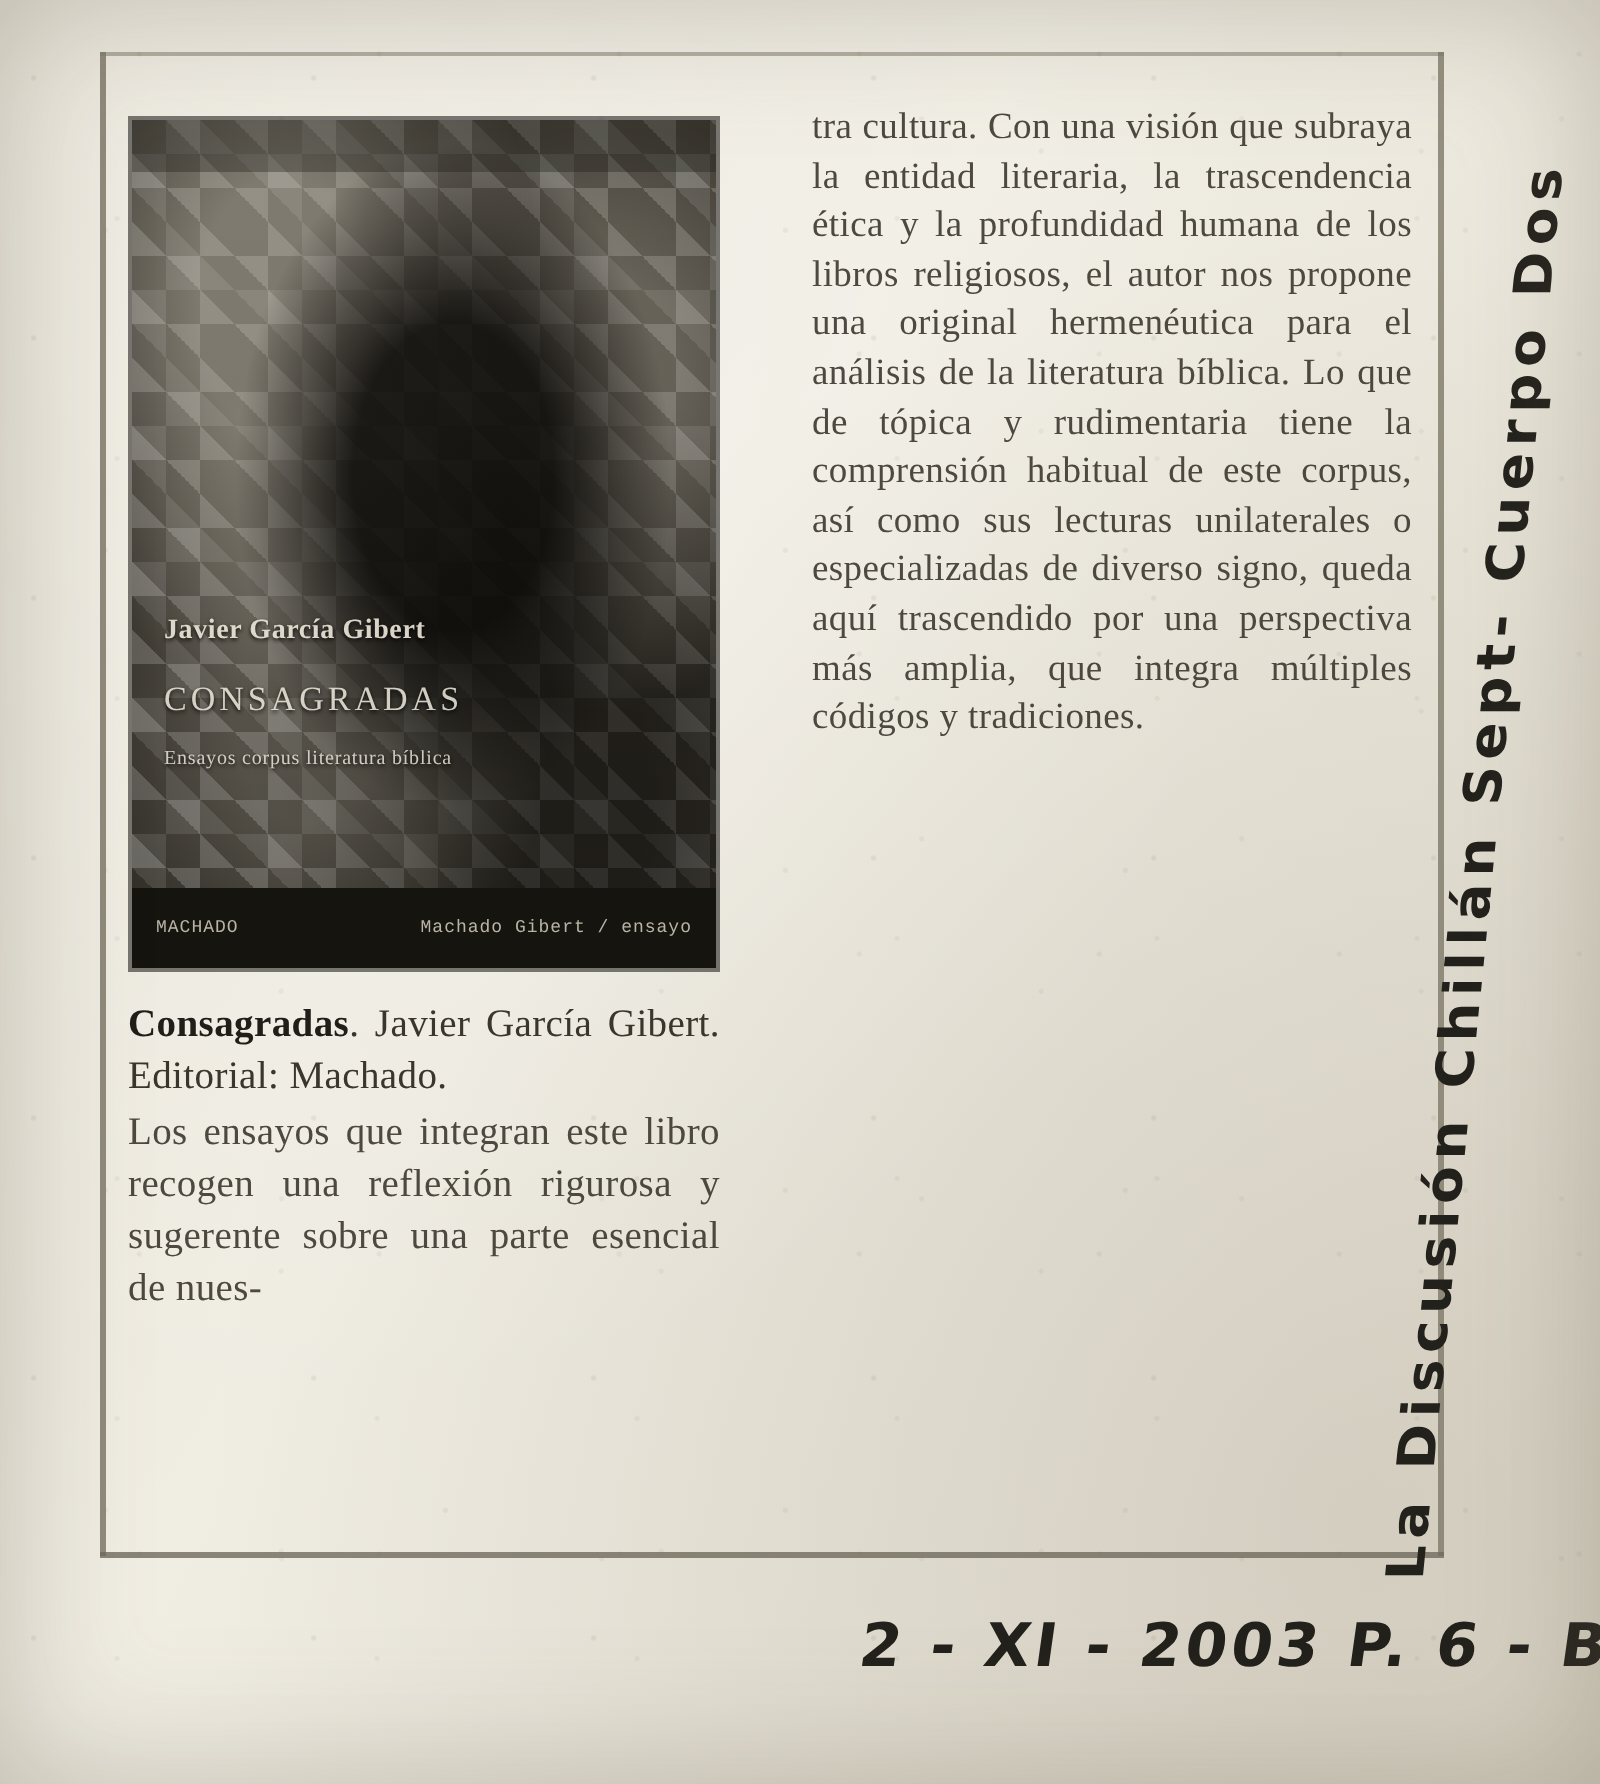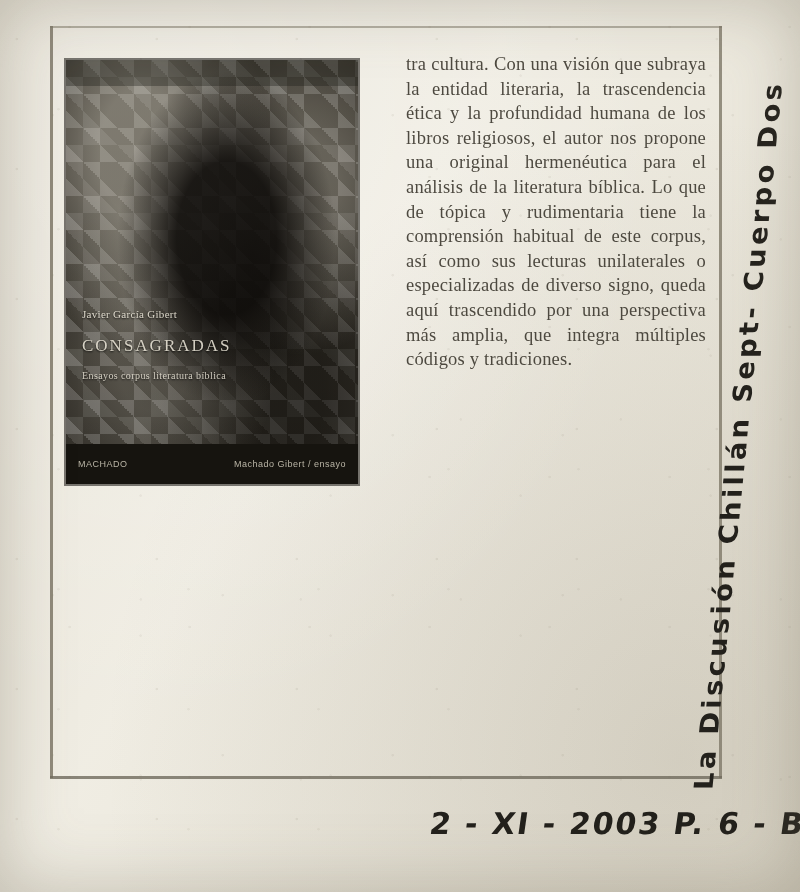--- a/index.html
+++ b/index.html
@@ -130,36 +130,37 @@
     display: flex;
     align-items: center;
     justify-content: space-between;
     padding: 0 12px;
     box-sizing: border-box;
   }
   .cover-bottom-band span {
     color: #b9b4a5;
     font-size: 9px;
     letter-spacing: .5px;
-    font-family: Liberation Sans, sans-serif;
+    font-family: Liberation Mono, monospace;
   }
   .cover-text {
     position: absolute;
     left: 16px;
     top: 248px;
     width: 210px;
     color: #e9e4d6;
     text-shadow: 0 1px 2px rgba(0,0,0,.95);
     font-family: "Liberation Serif", serif;
   }
   .cover-author {
-    font-size: 11px;
+    font-size: 14px;
     letter-spacing: .3px;
     margin-bottom: 16px;
     opacity: .92;
+    font-weight: bold;
   }
   .cover-title {
     font-size: 17px;
     letter-spacing: 2px;
     margin-bottom: 14px;
     opacity: .88;
     filter: blur(.3px);
   }
   .cover-sub {
     font-size: 10px;
@@ -268,20 +269,24 @@
       <div class="cover-author">Javier García Gibert</div>
       <div class="cover-title">CONSAGRADAS</div>
       <div class="cover-sub">Ensayos corpus literatura bíblica</div>
     </div>
     <div class="cover-bottom-band">
       <span>MACHADO</span>
       <span>Machado Gibert / ensayo</span>
     </div>
   </div>
 
+  <div class="col col-left">
+    <p><span class="headword">Consagradas</span><span class="cite">. Javier García Gibert. Editorial: Machado.</span></p>
+    <p class="blurry">Los ensayos que integran este libro recogen una reflexión rigurosa y sugerente sobre una parte esencial de nues-</p>
+  </div>
 
   <div class="col col-right">
     <p class="blurry">tra cultura. Con una visión que subraya la entidad literaria, la trascendencia ética y la profundidad humana de los libros religiosos, el autor nos propone una original hermenéutica para el análisis de la literatura bíblica. Lo que de tópica y rudimentaria tiene la comprensión habitual de este corpus, así como sus lecturas unilaterales o especializadas de diverso signo, queda aquí trascendido por una perspectiva más amplia, que integra múltiples códigos y tradiciones.</p>
   </div>
 
   <div class="handwriting hand-vertical">
     <span>La Discusión Chillán Sept- Cuerpo Dos</span>
   </div>
 
   <div class="handwriting hand-date">2 - XI - 2003 P. 6 - B</div>

